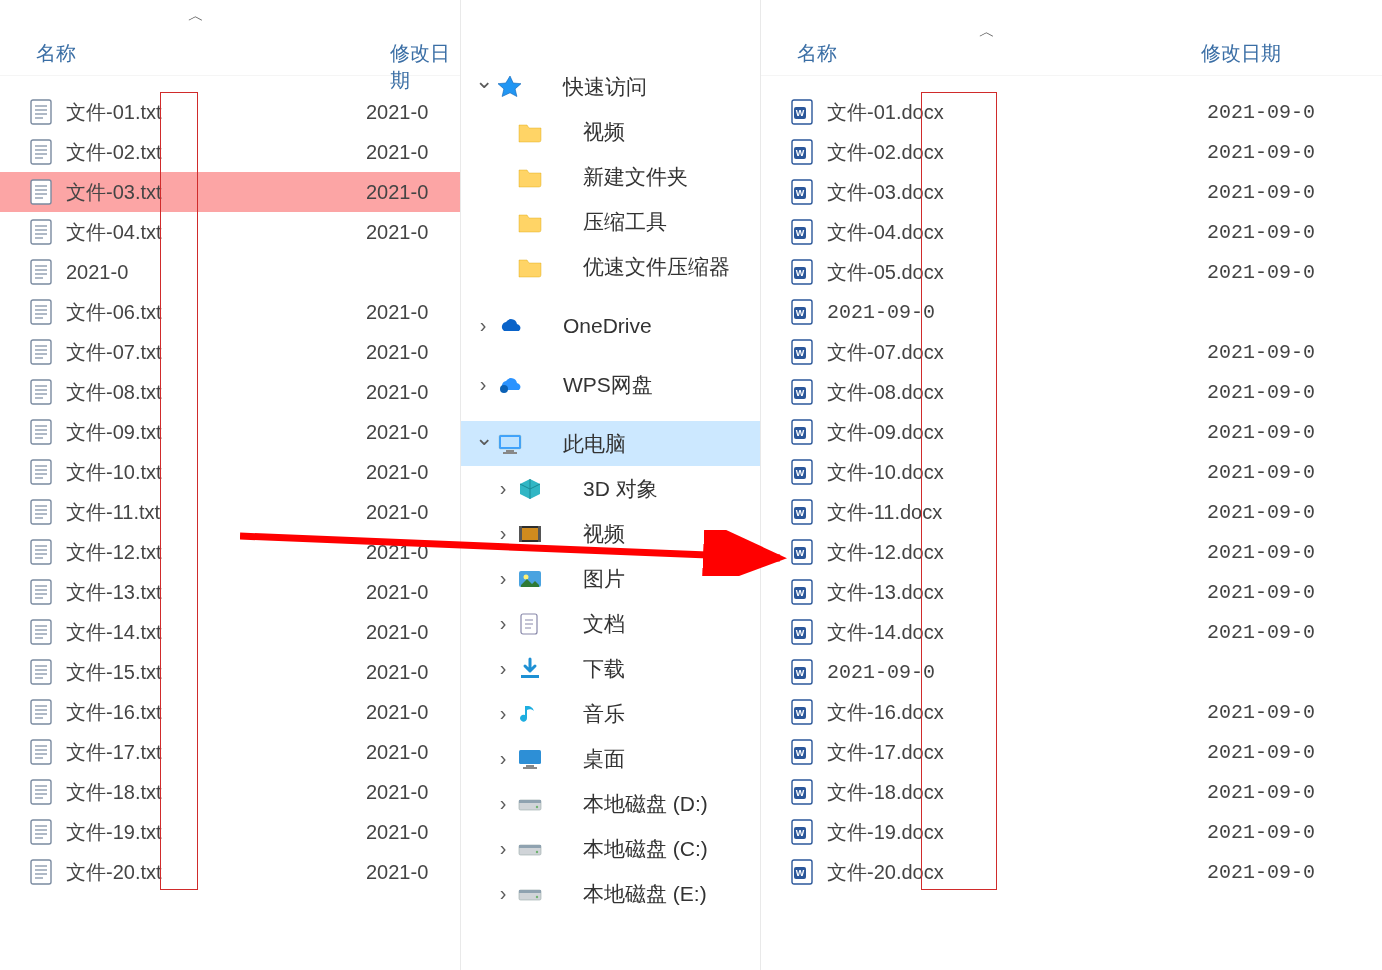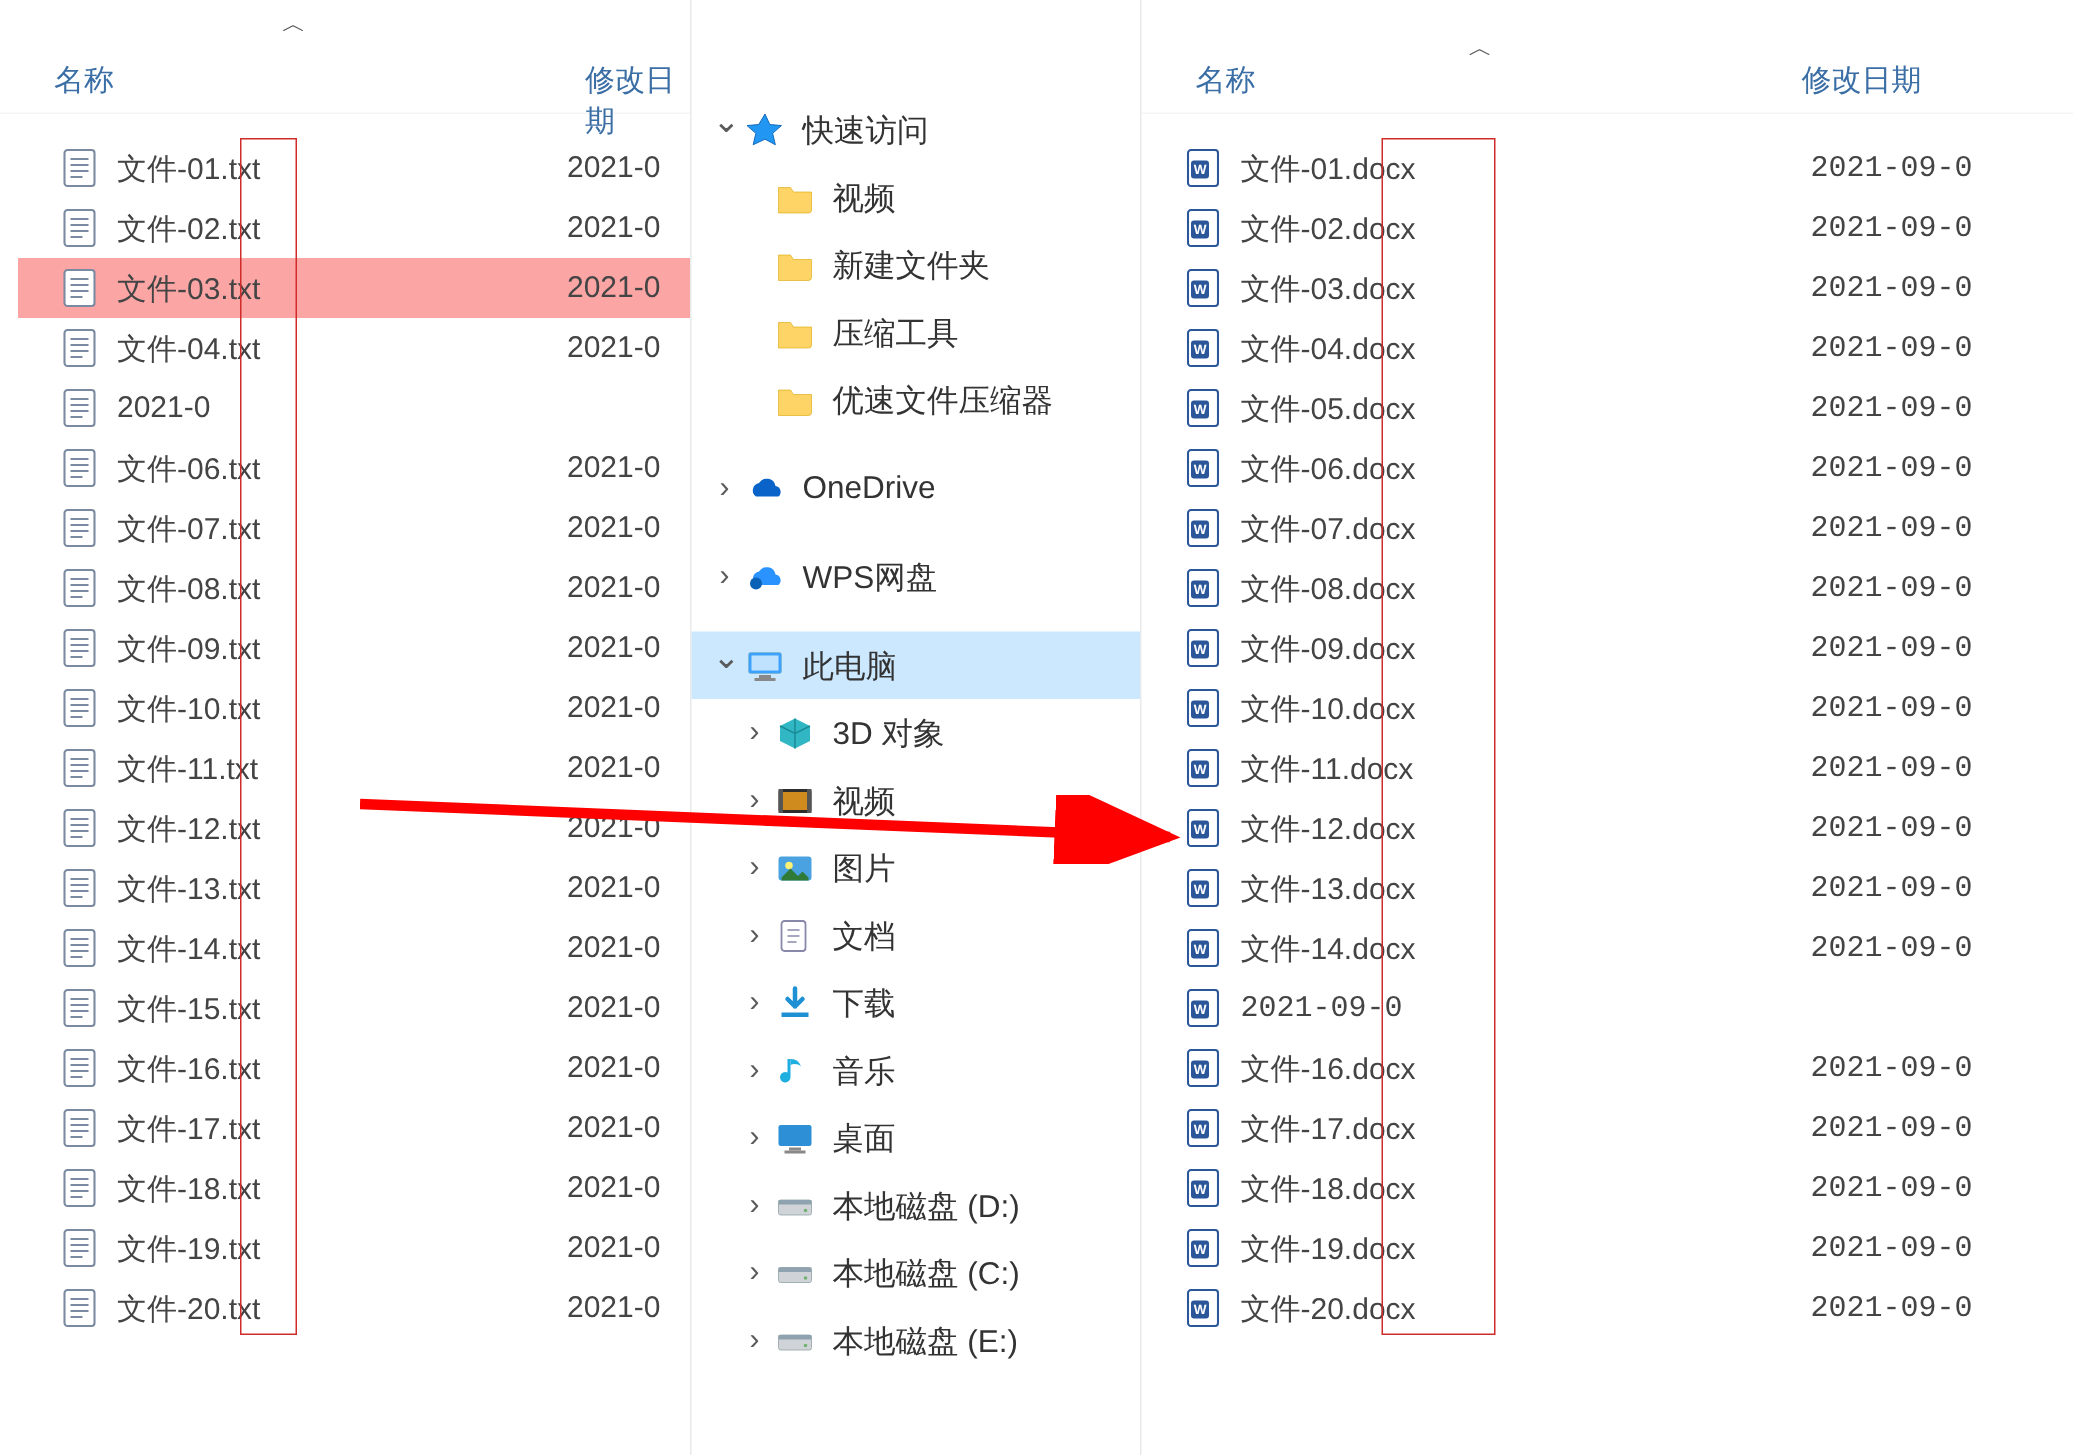--- a/index.html
+++ b/index.html
@@ -47,21 +47,20 @@
     color: #3a6ea5;
   }
   .file-rows {
     margin-top: 16px;
   }
   .file-row {
     display: flex;
     align-items: center;
     height: 40px;
     padding-left: 30px;
-    margin-left: 12px;
   }
   .file-row.selected { background: #fca5a5; }
   .file-row .txt-icon {
     width: 22px; height: 26px;
     margin-right: 14px;
     flex: 0 0 22px;
   }
   .file-row .fname { flex: 0 0 300px; color: #444; }
   .file-row .fdate { color: #444; }
   .highlight-box-left {
@@ -97,21 +96,21 @@
   .chev {
     width: 16px; text-align: center;
     color: #5b5b5b; font-size: 14px;
     margin-left: 14px; margin-right: 6px;
   }
   .chev.blank { visibility: hidden; }
   .chev-down::before { content: "\2304"; position:relative; top:-6px; font-size:22px;}
   .chev-right::before { content: "\203A"; font-size:20px; }
   .tree-icon { width: 26px; height: 26px; margin-right: 12px; flex:0 0 26px; display:flex;align-items:center;justify-content:center;}
   .tree-icon svg{width:26px;height:24px;}
-  .tree-label { color: #333; font-size: 21px; }
+  .tree-label { color: #333; font-size: 21px; margin-left: 28px; }
   .ind1 .chev{ margin-left: 34px;}
   .ind1.nochev .chev{visibility:hidden;}
   
   .right-pane {
     position: absolute;
     left: 760px;
     top: 0;
     width: 630px;
     height: 100%;
     background: #fff;
@@ -682,21 +681,20 @@
         <span class="fdate">2021-09-0</span>
       </div>
       <div class="rrow">
         <span class="docx-icon">
   <svg viewBox="0 0 22 26">
             <rect x="1" y="1" width="20" height="24" rx="2" fill="#fff" stroke="#2b579a" stroke-width="1.4"></rect>
             <rect x="3" y="8" width="12" height="12" rx="2" fill="#2b579a"></rect>
             <text x="9" y="17" font-size="9" fill="#fff" text-anchor="middle" font-weight="bold">W</text>
           </svg>
 </span>
-        <span class="fname">文件-06.docx</span>
         <span class="fdate">2021-09-0</span>
       </div>
       <div class="rrow">
         <span class="docx-icon">
   <svg viewBox="0 0 22 26">
             <rect x="1" y="1" width="20" height="24" rx="2" fill="#fff" stroke="#2b579a" stroke-width="1.4"></rect>
             <rect x="3" y="8" width="12" height="12" rx="2" fill="#2b579a"></rect>
             <text x="9" y="17" font-size="9" fill="#fff" text-anchor="middle" font-weight="bold">W</text>
           </svg>
 </span>

